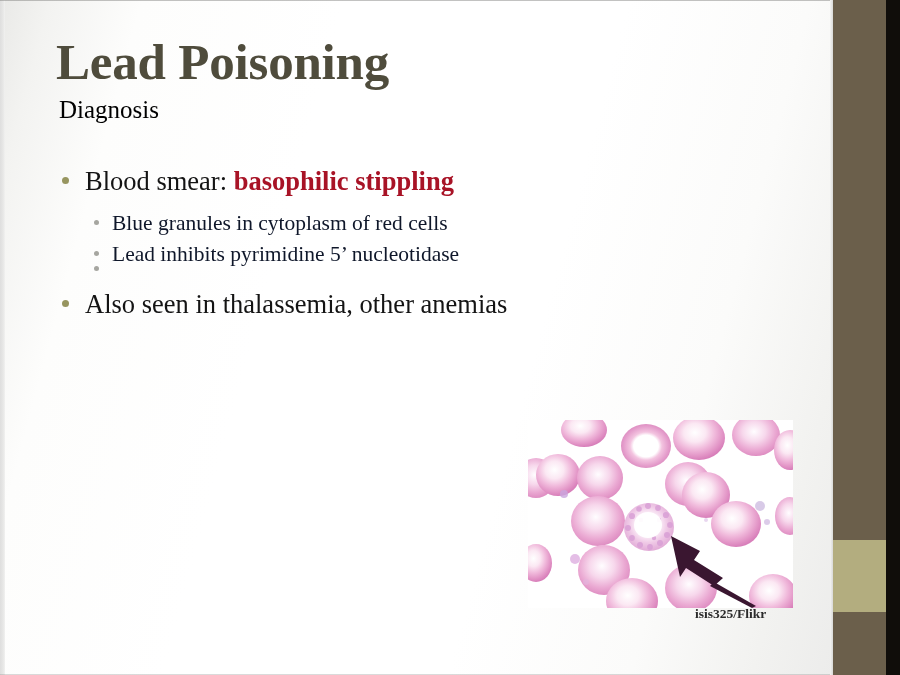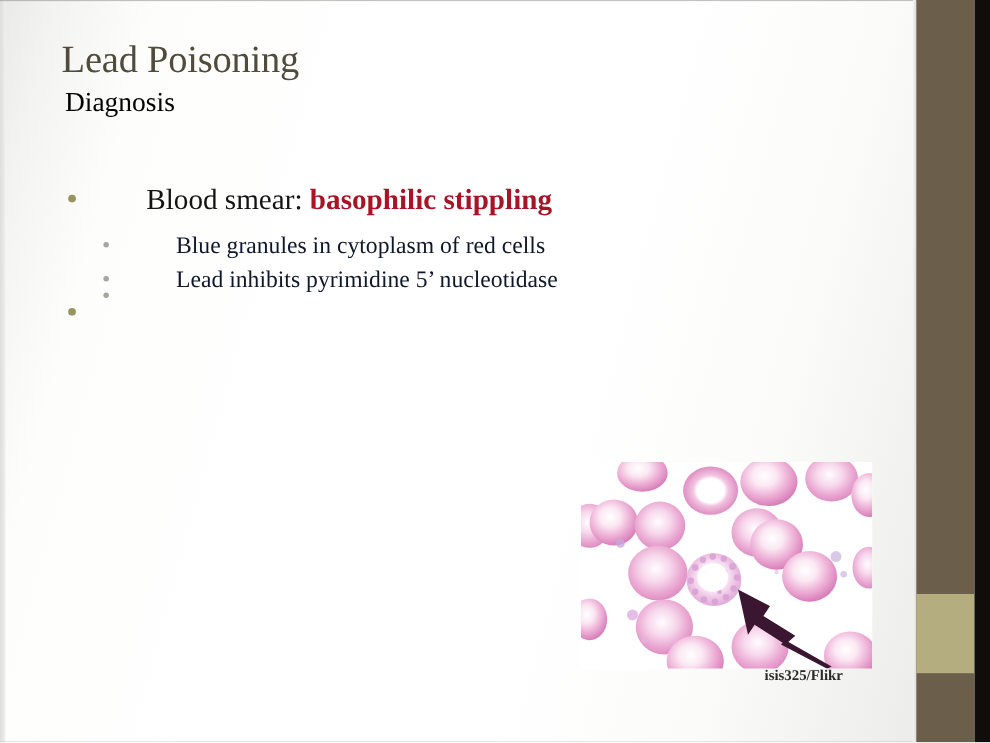--- a/index.html
+++ b/index.html
@@ -92,25 +92,25 @@
   }
 
   
   .title-block {
     position: absolute;
     left: 56px;
     top: 36px;
     width: 700px;
   }
   .slide-title {
-    font-size: 35px;
+    font-size: 51px;
     line-height: 1.02;
     color: #4f4c3c;
     letter-spacing: -0.2px;
-    font-weight: normal;
+    font-weight: bold;
     margin: 0;
     white-space: nowrap;
   }
   .slide-subtitle {
     font-size: 25px;
     color: #000000;
     margin: 8px 0 0 3px;
     font-weight: normal;
     line-height: 1.1;
   }
@@ -119,21 +119,20 @@
   .body-block {
     position: absolute;
     left: 62px;
     top: 163px;
     width: 720px;
   }
 
   .bullet-row {
     display: flex;
     align-items: baseline;
-    gap: 48px;
   }
   .bullet-row.level1 {
     margin-left: 0;
     margin-top: 0;
   }
   .bullet-row.level2 {
     margin-left: 32px;
   }
 
   .bullet-dot {
@@ -241,20 +240,21 @@
 
     <div class="bullet-row level2">
       <span class="bullet-dot"></span>
     </div>
 
 
     <div class="spacer-2"></div>
 
     <div class="bullet-row level1">
       <span class="bullet-dot"></span>
+      <span class="bullet-text">Also seen in thalassemia, other anemias</span>
     </div>
 
   </div>
 
   <div class="micrograph">
     <svg width="265" height="188" viewBox="0 0 265 188" xmlns="http://www.w3.org/2000/svg">
       <defs>
         <radialGradient id="rbc" cx="42%" cy="38%" r="62%">
           <stop offset="0%" stop-color="#ffffff"></stop>
           <stop offset="34%" stop-color="#fbe8f3"></stop>

